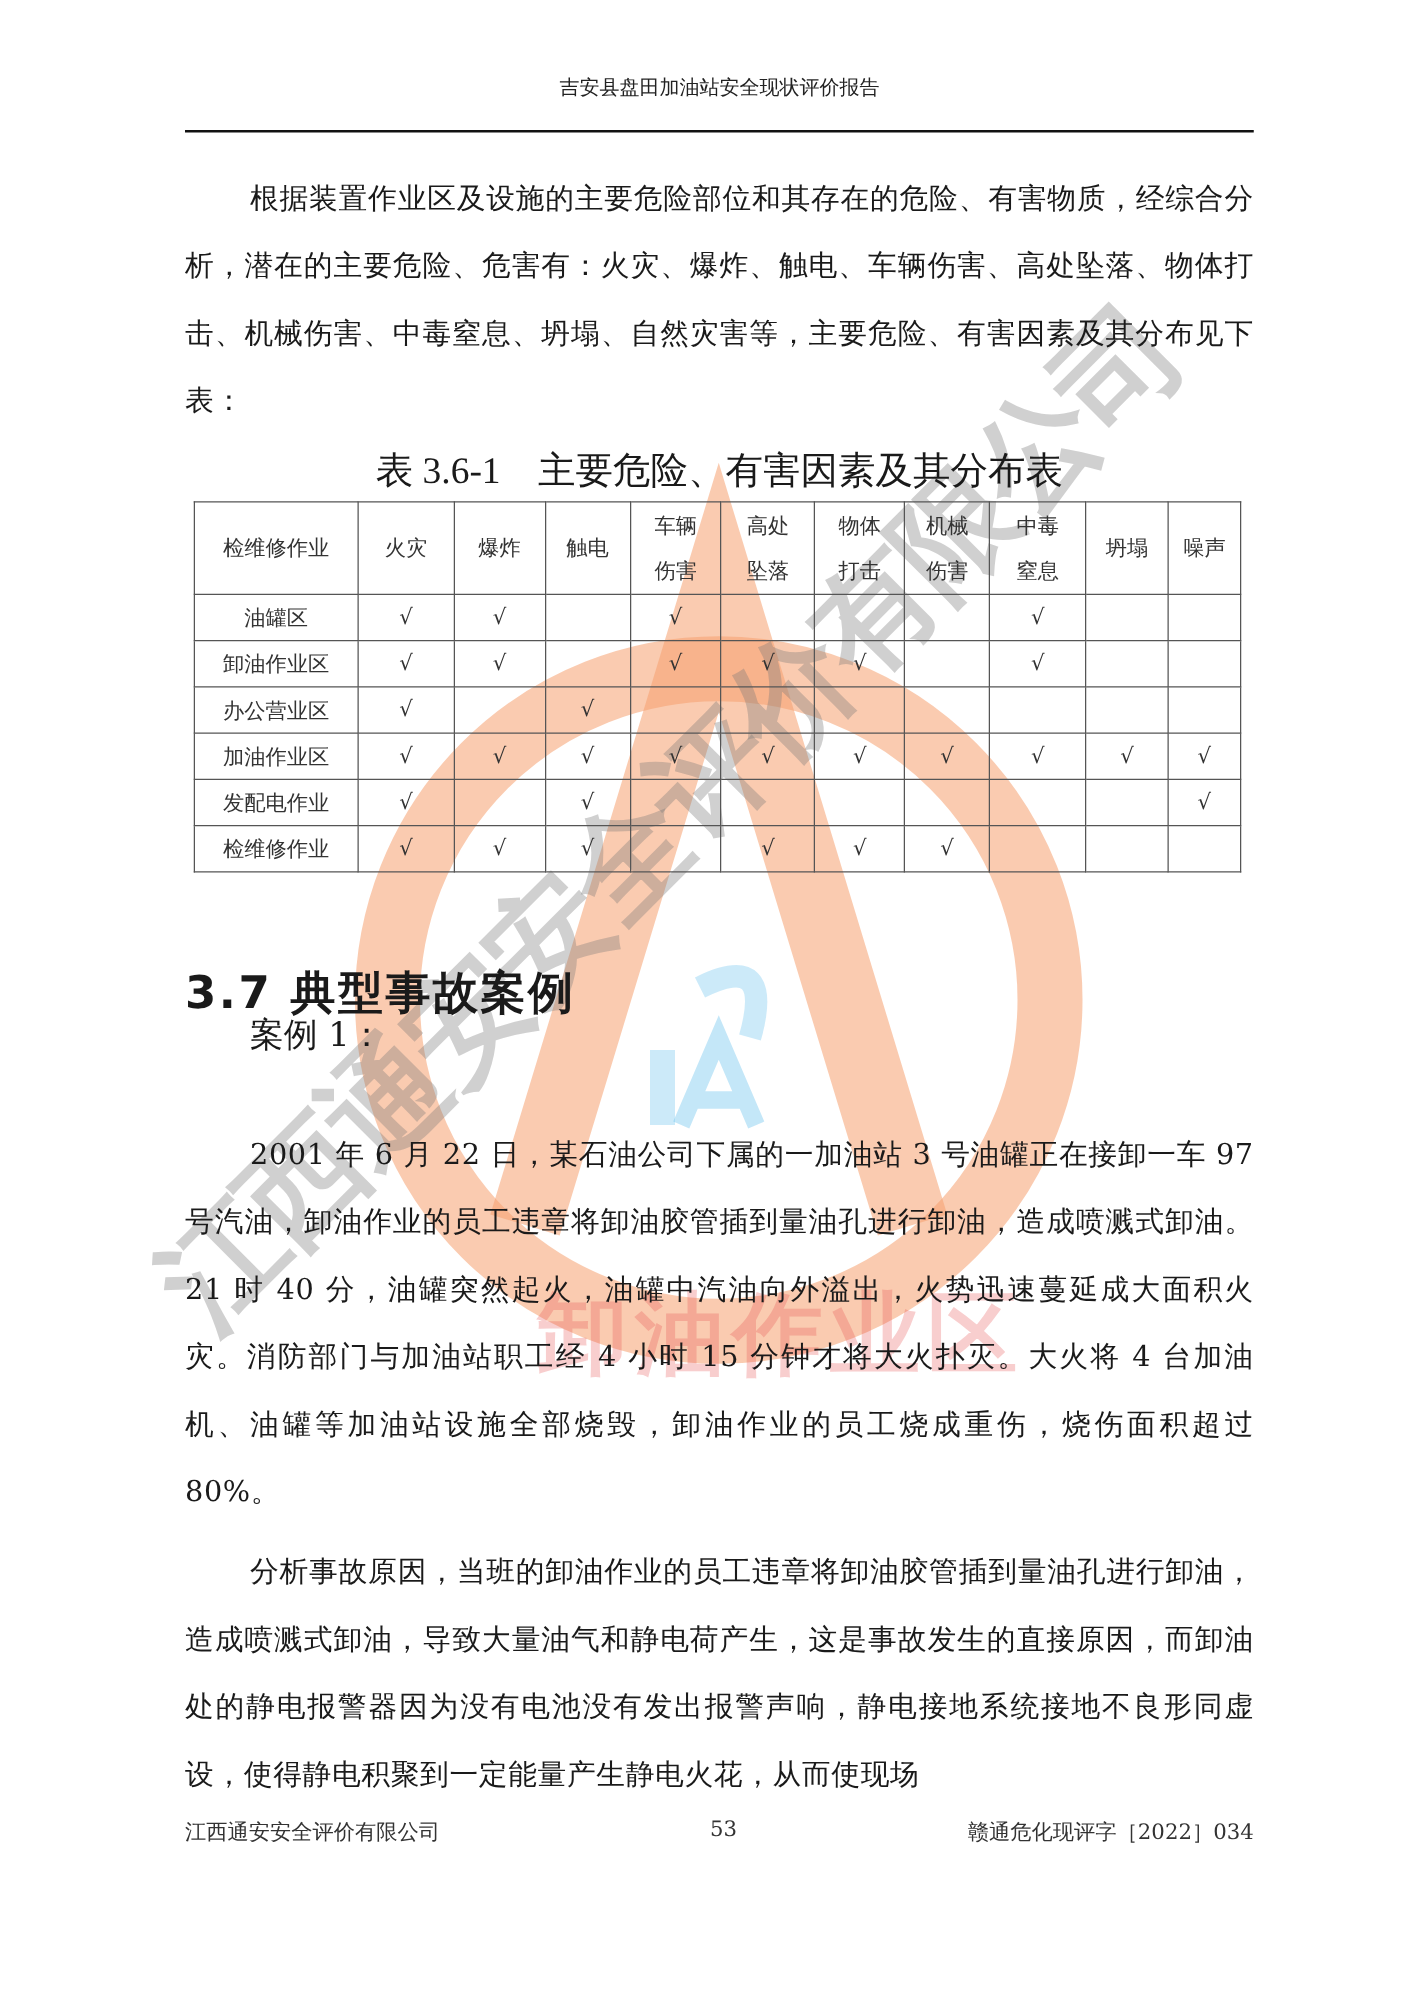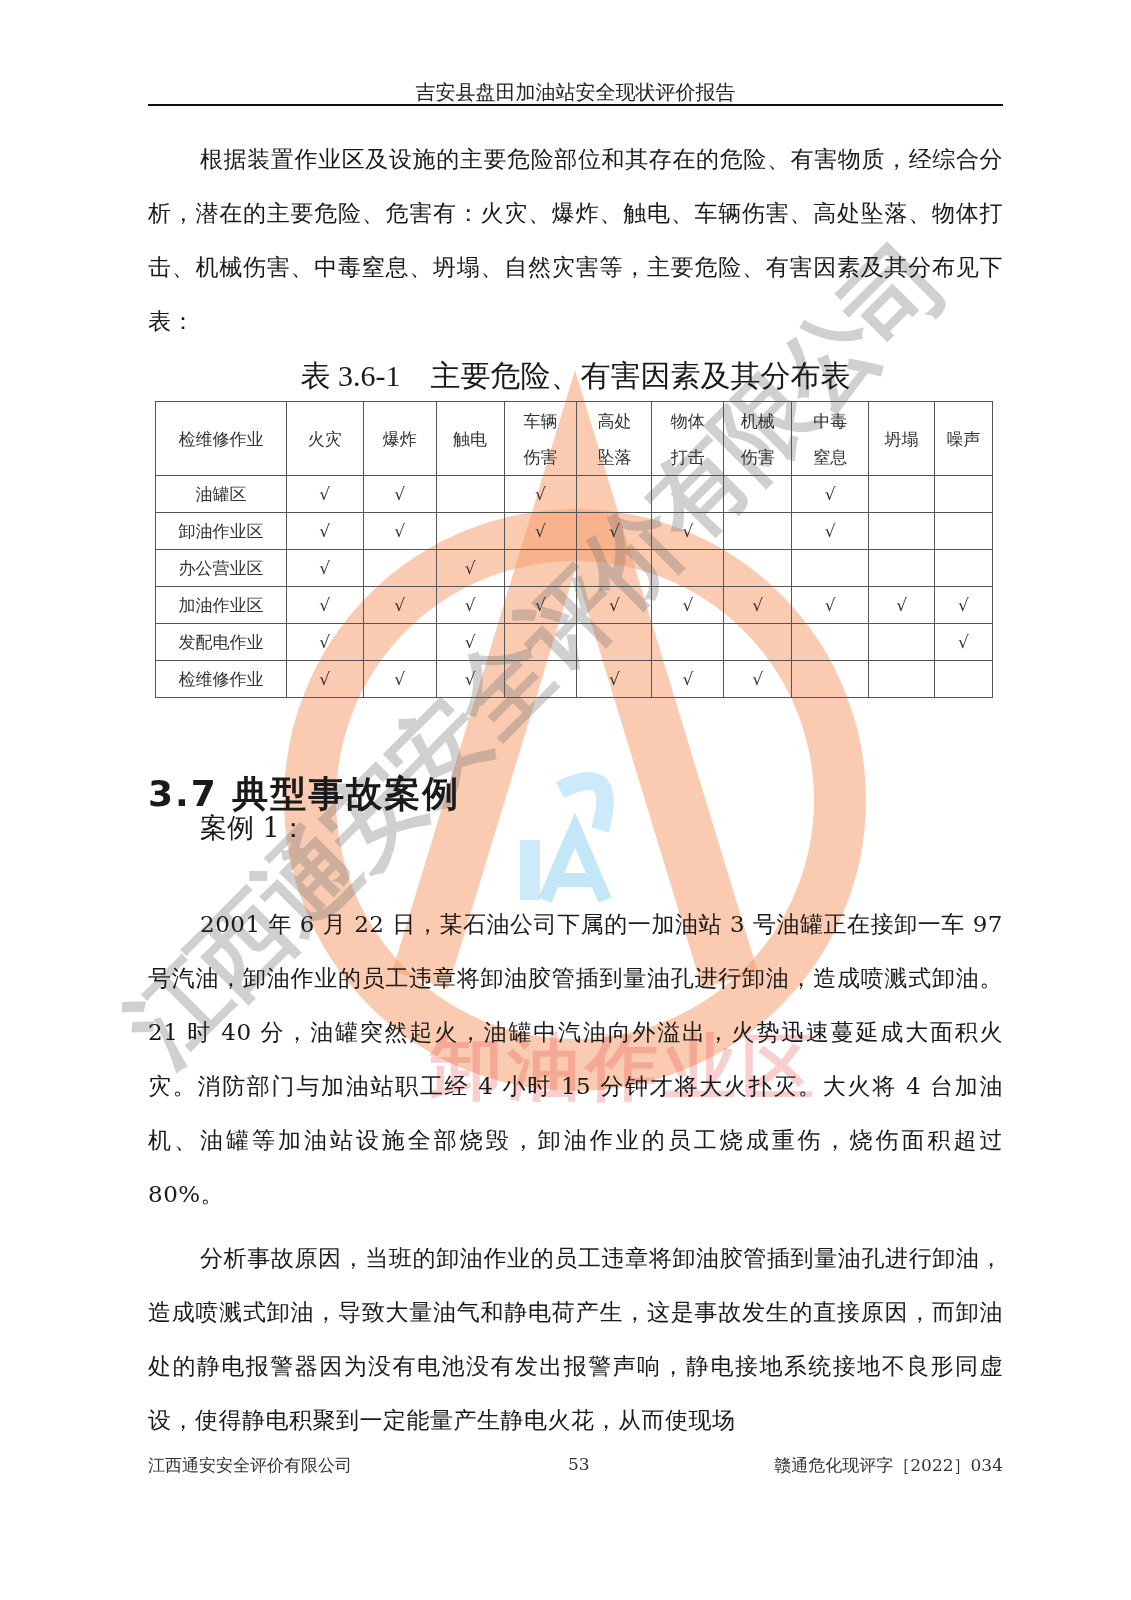--- a/index.html
+++ b/index.html
@@ -1,21 +1,21 @@
 <!DOCTYPE html>
 <html><head>
 <meta charset="utf-8">
 <style>
   html, body { margin: 0; padding: 0; background: #ffffff; }
   body { width: 1131px; height: 1600px; position: relative; overflow: hidden;
          font-family: "DejaVu Serif", "Liberation Serif", serif; color: #1a1a1a; }
   .page { position: absolute; left: 0; top: 0; width: 1131px; height: 1600px; }
 
-  .header { position: absolute; left: 148px; top: 79px; width: 855px; text-align: center;
-            font-size: 20px; color: #222; font-family: "DejaVu Sans", sans-serif; }
+  .header { position: absolute; left: 148px; top: 60px; width: 855px; text-align: center;
+            font-size: 16px; color: #222; font-family: "DejaVu Sans", sans-serif; }
   .header-rule { position: absolute; left: 148px; top: 104px; width: 855px; height: 2px; background: #111; }
 
   .para { position: absolute; left: 148px; width: 855px; font-size: 23px; line-height: 54px;
           text-align: justify; text-indent: 52px; letter-spacing: 0.5px; }
   .para.p1 { top: 132px; }
 
   .caption { position: absolute; left: 148px; top: 356px; width: 855px; text-align: center;
              font-size: 30px; font-family: "Liberation Serif", serif; }
 
   table.risk { position: absolute; left: 155px; top: 401px; width: 838px; border-collapse: collapse;

